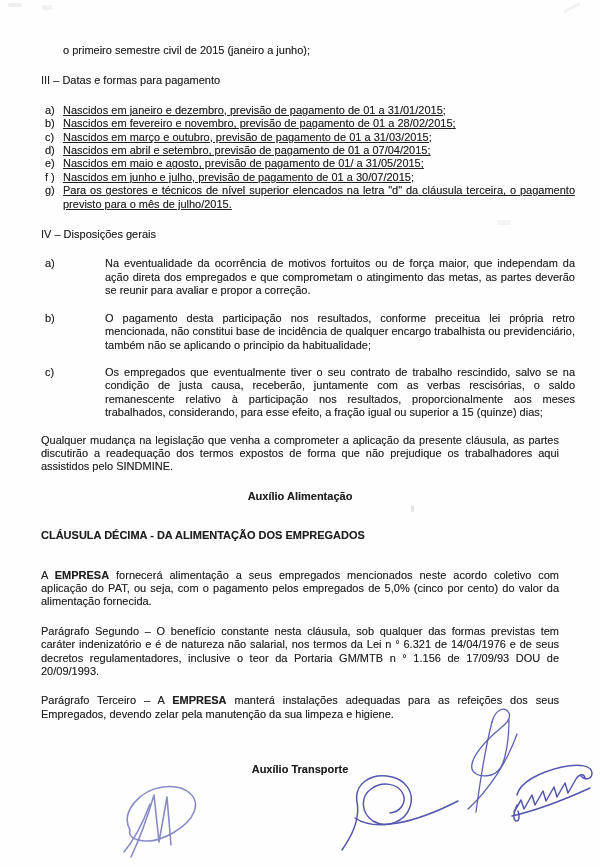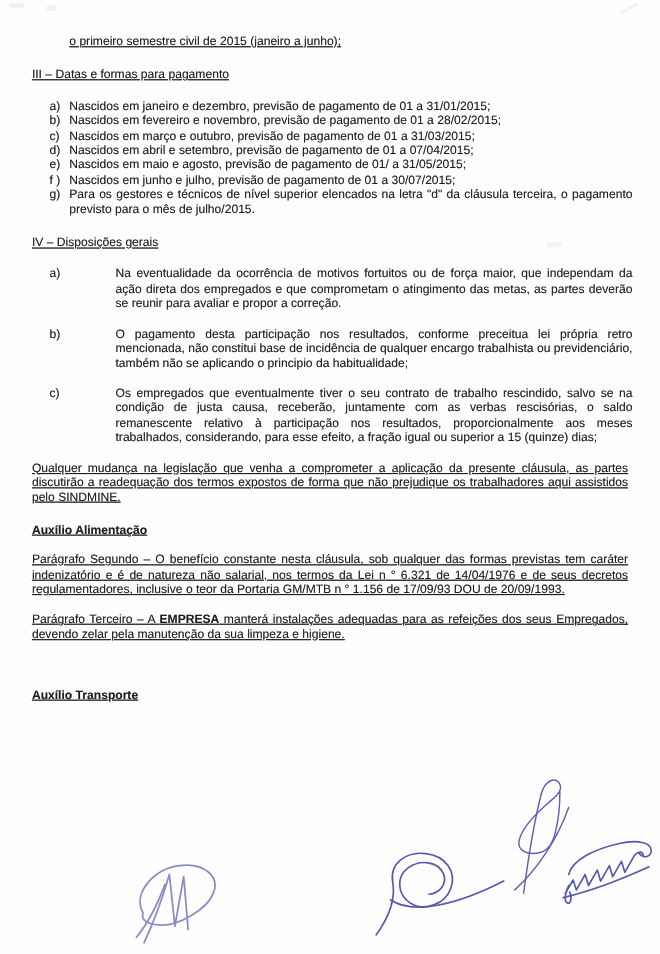--- a/index.html
+++ b/index.html
@@ -9,34 +9,34 @@
     overflow:hidden;
     font-family:"Liberation Sans", sans-serif;
     color:#1f1f1f;
   }
   .content {
     position:absolute; inset:0;
     padding:28px 25px 0 25px;
     font-size:11px; line-height:13.4px;
     text-shadow:0 0 0.4px rgba(40,40,40,0.45);
   }
-  p { margin:4px;text-decoration:underline; }
+  p { margin:16px; }
   .intro { margin-left:38px; }
   .sec-heading { margin-top:17px; }
   .list3 { margin:15px 0 0 20px; }
   .row { display:flex; }
   .list3 .lbl { flex:0 0 18px; }
-  .list3 .txt { flex:1; }
+  .list3 .txt { flex:1;text-decoration:underline; }
   .list3 .row.wrap .txt { text-align:justify; }
   .list4 { margin:15px 0 0 20px; }
   .list4 .row + .row { margin-top:14px; }
   .list4 .lbl { flex:0 0 25px; }
   .list4 .txt { flex:1; text-align:justify;margin-left:35px; }
   .para { margin-top:14px; text-align:justify; }
-  .center-h { margin-top:16px; font-weight:bold; }
+  .center-h { margin-top:16px; text-align:center; font-weight:bold; }
   .clausula { margin-top:26px; font-weight:bold; }
   .empresa-p { margin-top:26px; }
   .pp1 { margin-top:16px; }
   .transporte { margin-top:42px; }
   b { font-weight:bold; }
   .sig-svg { position:absolute; left:0; top:0; pointer-events:none; }
   .artifact { position:absolute; background:#9a9a9a; border-radius:2px; }
 </style>
 </head>
 <body>
@@ -93,21 +93,23 @@
       <div class="row">
         <span class="lbl">c)</span>
         <span class="txt">Os empregados que eventualmente tiver o seu contrato de trabalho rescindido, salvo se na condição de justa causa, receberão, juntamente com as verbas rescisórias, o saldo remanescente relativo à participação nos resultados, proporcionalmente aos meses trabalhados, considerando, para esse efeito, a fração igual ou superior a 15 (quinze) dias;</span>
       </div>
     </div>
 
     <p class="para">Qualquer mudança na legislação que venha a comprometer a aplicação da presente cláusula, as partes discutirão a readequação dos termos expostos de forma que não prejudique os trabalhadores aqui assistidos pelo SINDMINE.</p>
 
     <p class="center-h">Auxílio Alimentação</p>
 
+    <p class="clausula">CLÁUSULA DÉCIMA - DA ALIMENTAÇÃO DOS EMPREGADOS</p>
 
+    <p class="para empresa-p"><span>A </span><b>EMPRESA</b><span> fornecerá alimentação a seus empregados mencionados neste acordo coletivo com aplicação do PAT, ou seja, com o pagamento pelos empregados de 5,0% (cinco por cento) do valor da alimentação fornecida.</span></p>
 
 
     <p class="para">Parágrafo Segundo – O benefício constante nesta cláusula, sob qualquer das formas previstas tem caráter indenizatório e é de natureza não salarial, nos termos da Lei n ° 6.321 de 14/04/1976 e de seus decretos regulamentadores, inclusive o teor da Portaria GM/MTB n ° 1.156 de 17/09/93 DOU de 20/09/1993.</p>
 
     <p class="para"><span>Parágrafo Terceiro – A </span><b>EMPRESA</b><span> manterá instalações adequadas para as refeições dos seus Empregados, devendo zelar pela manutenção da sua limpeza e higiene.</span></p>
 
     <p class="center-h transporte">Auxílio Transporte</p>
   </div>
 
   <div class="artifact" style="left:8px; top:3px; width:14px; height:4px; opacity:0.16;"></div>

